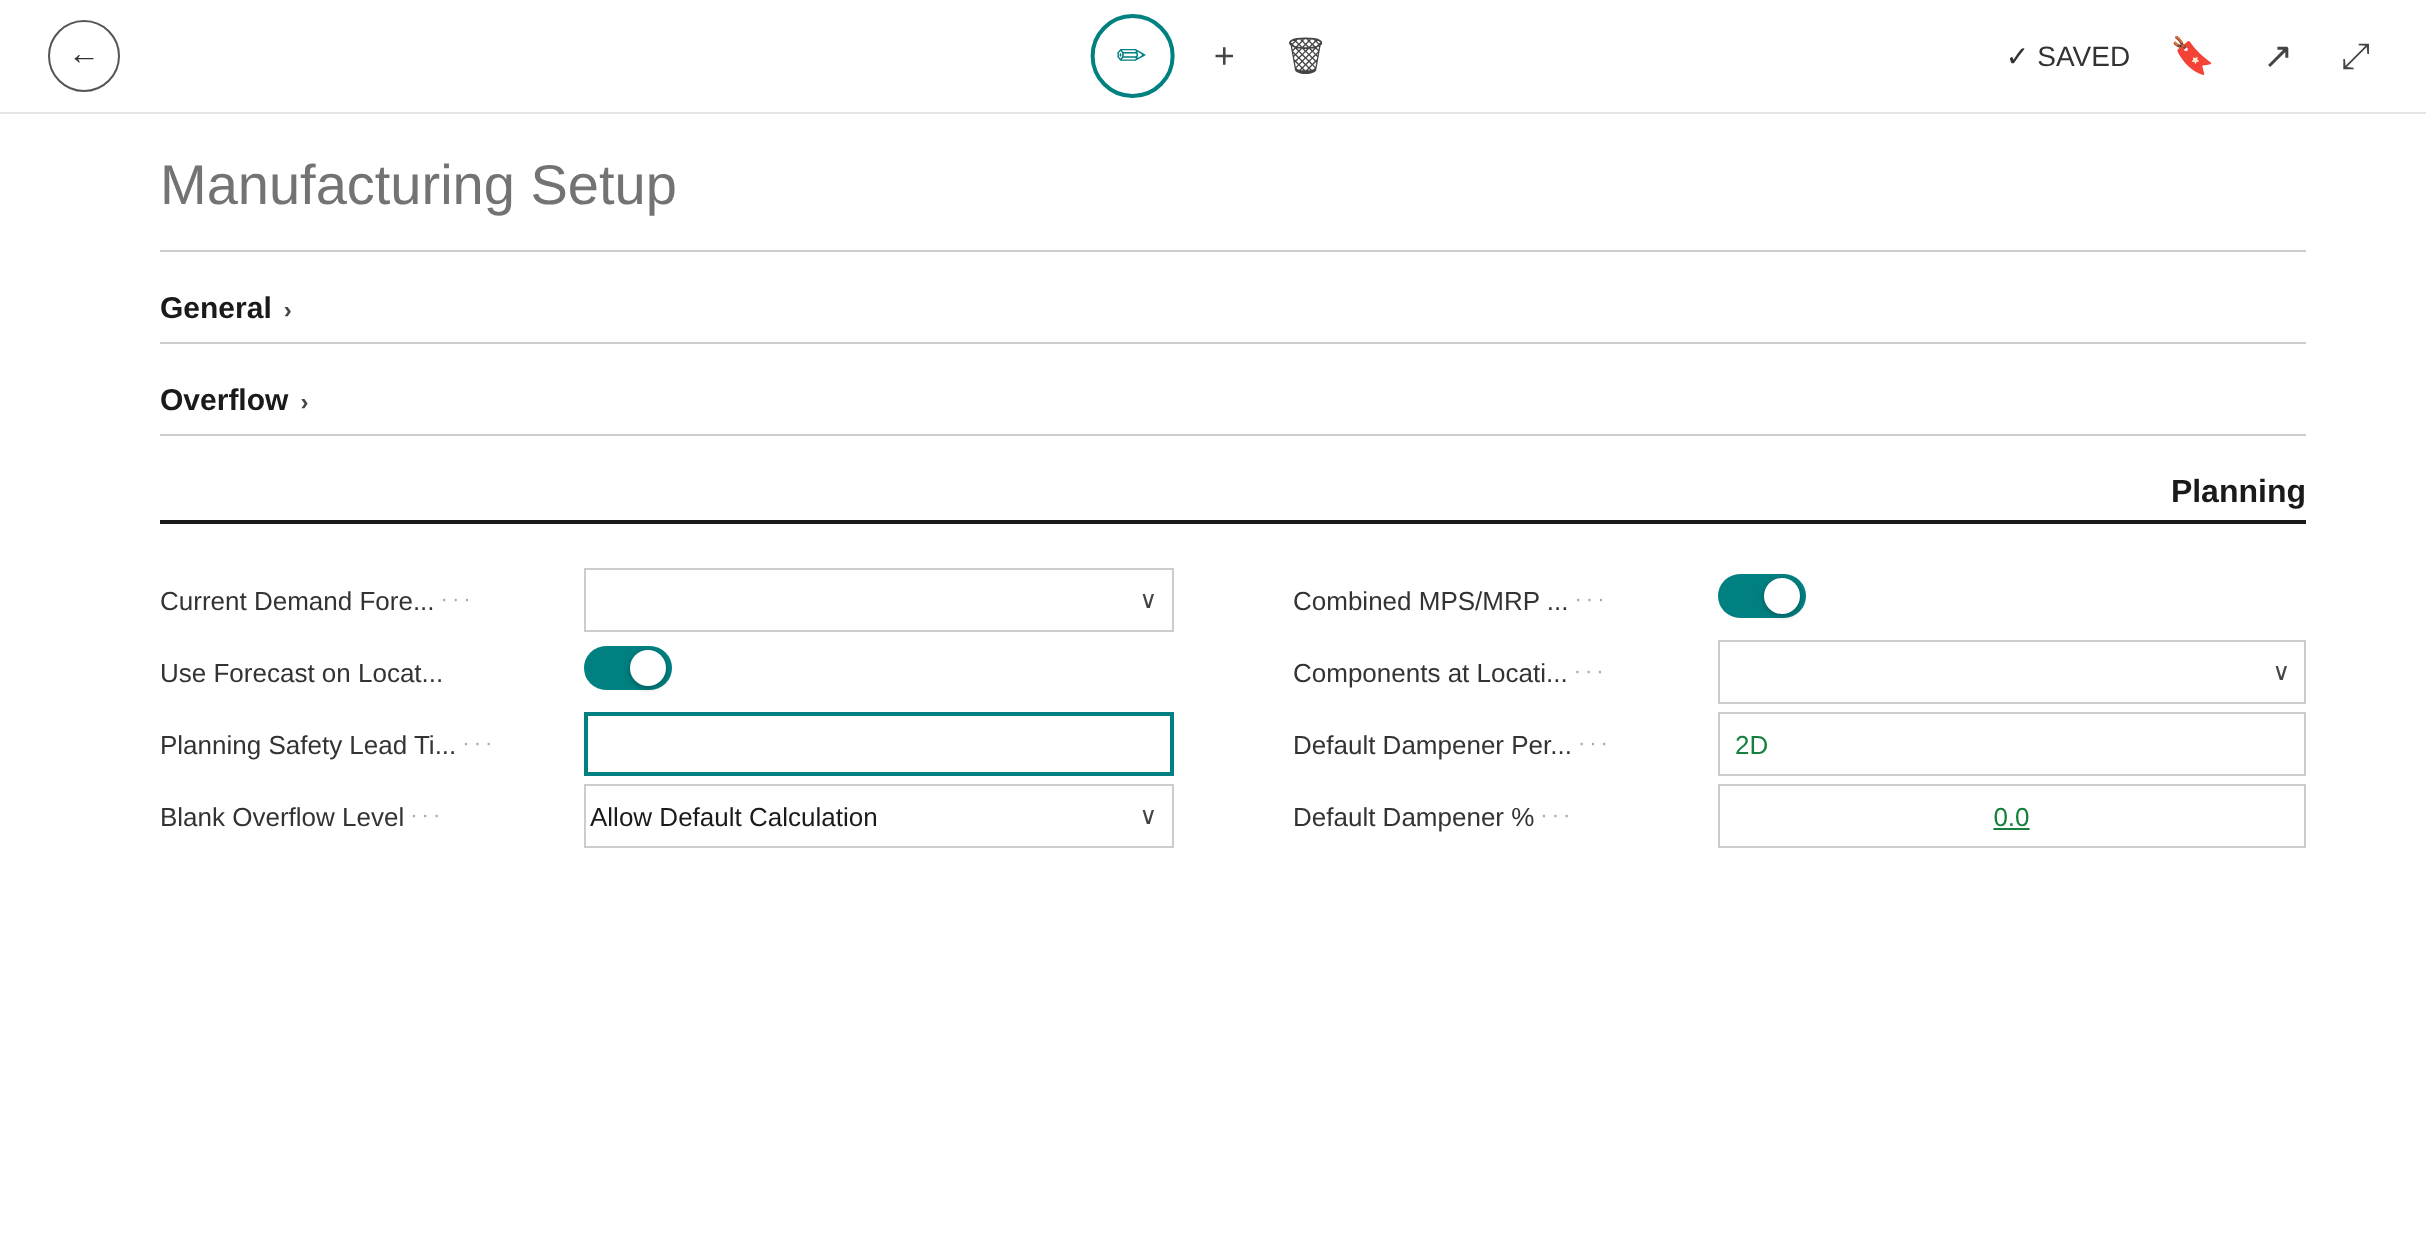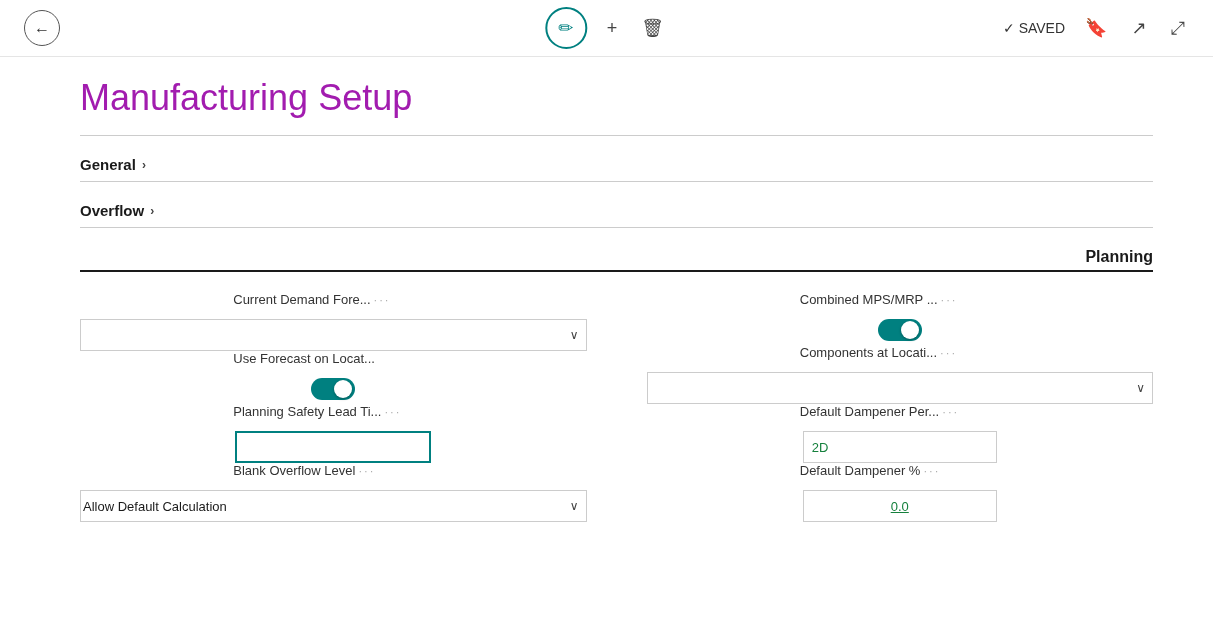--- a/index.html
+++ b/index.html
@@ -70,23 +70,23 @@
       color: #333;
       font-size: 14px;
     }
     .saved-check { color: #333; font-size: 14px; }
 
     
     .page-content {
       padding: 20px 60px 20px 80px;
     }
     .page-title {
-      font-size: 36px;
+      font-size: 28px;
       font-weight: 300;
-      color: #a21caf;
+      color: #737373;
       margin-bottom: 16px;
     }
     .section-divider {
       border: none;
       border-top: 1px solid #ccc;
       margin: 0 0 20px 0;
     }
     .section-header {
       display: flex; align-items: center; gap: 6px;
       font-size: 15px;
@@ -119,21 +119,20 @@
     .form-grid {
       display: grid;
       grid-template-columns: 1fr 1fr;
       gap: 12px 60px;
     }
     .form-row {
       display: flex;
       align-items: center;
       gap: 12px;
       min-height: 36px;
-      flex-direction: column;
     }
     .form-label {
       min-width: 200px;
       font-size: 13px;
       color: #333;
       white-space: nowrap;
       overflow: hidden;
       text-overflow: ellipsis;
       display: flex;
       align-items: center;

